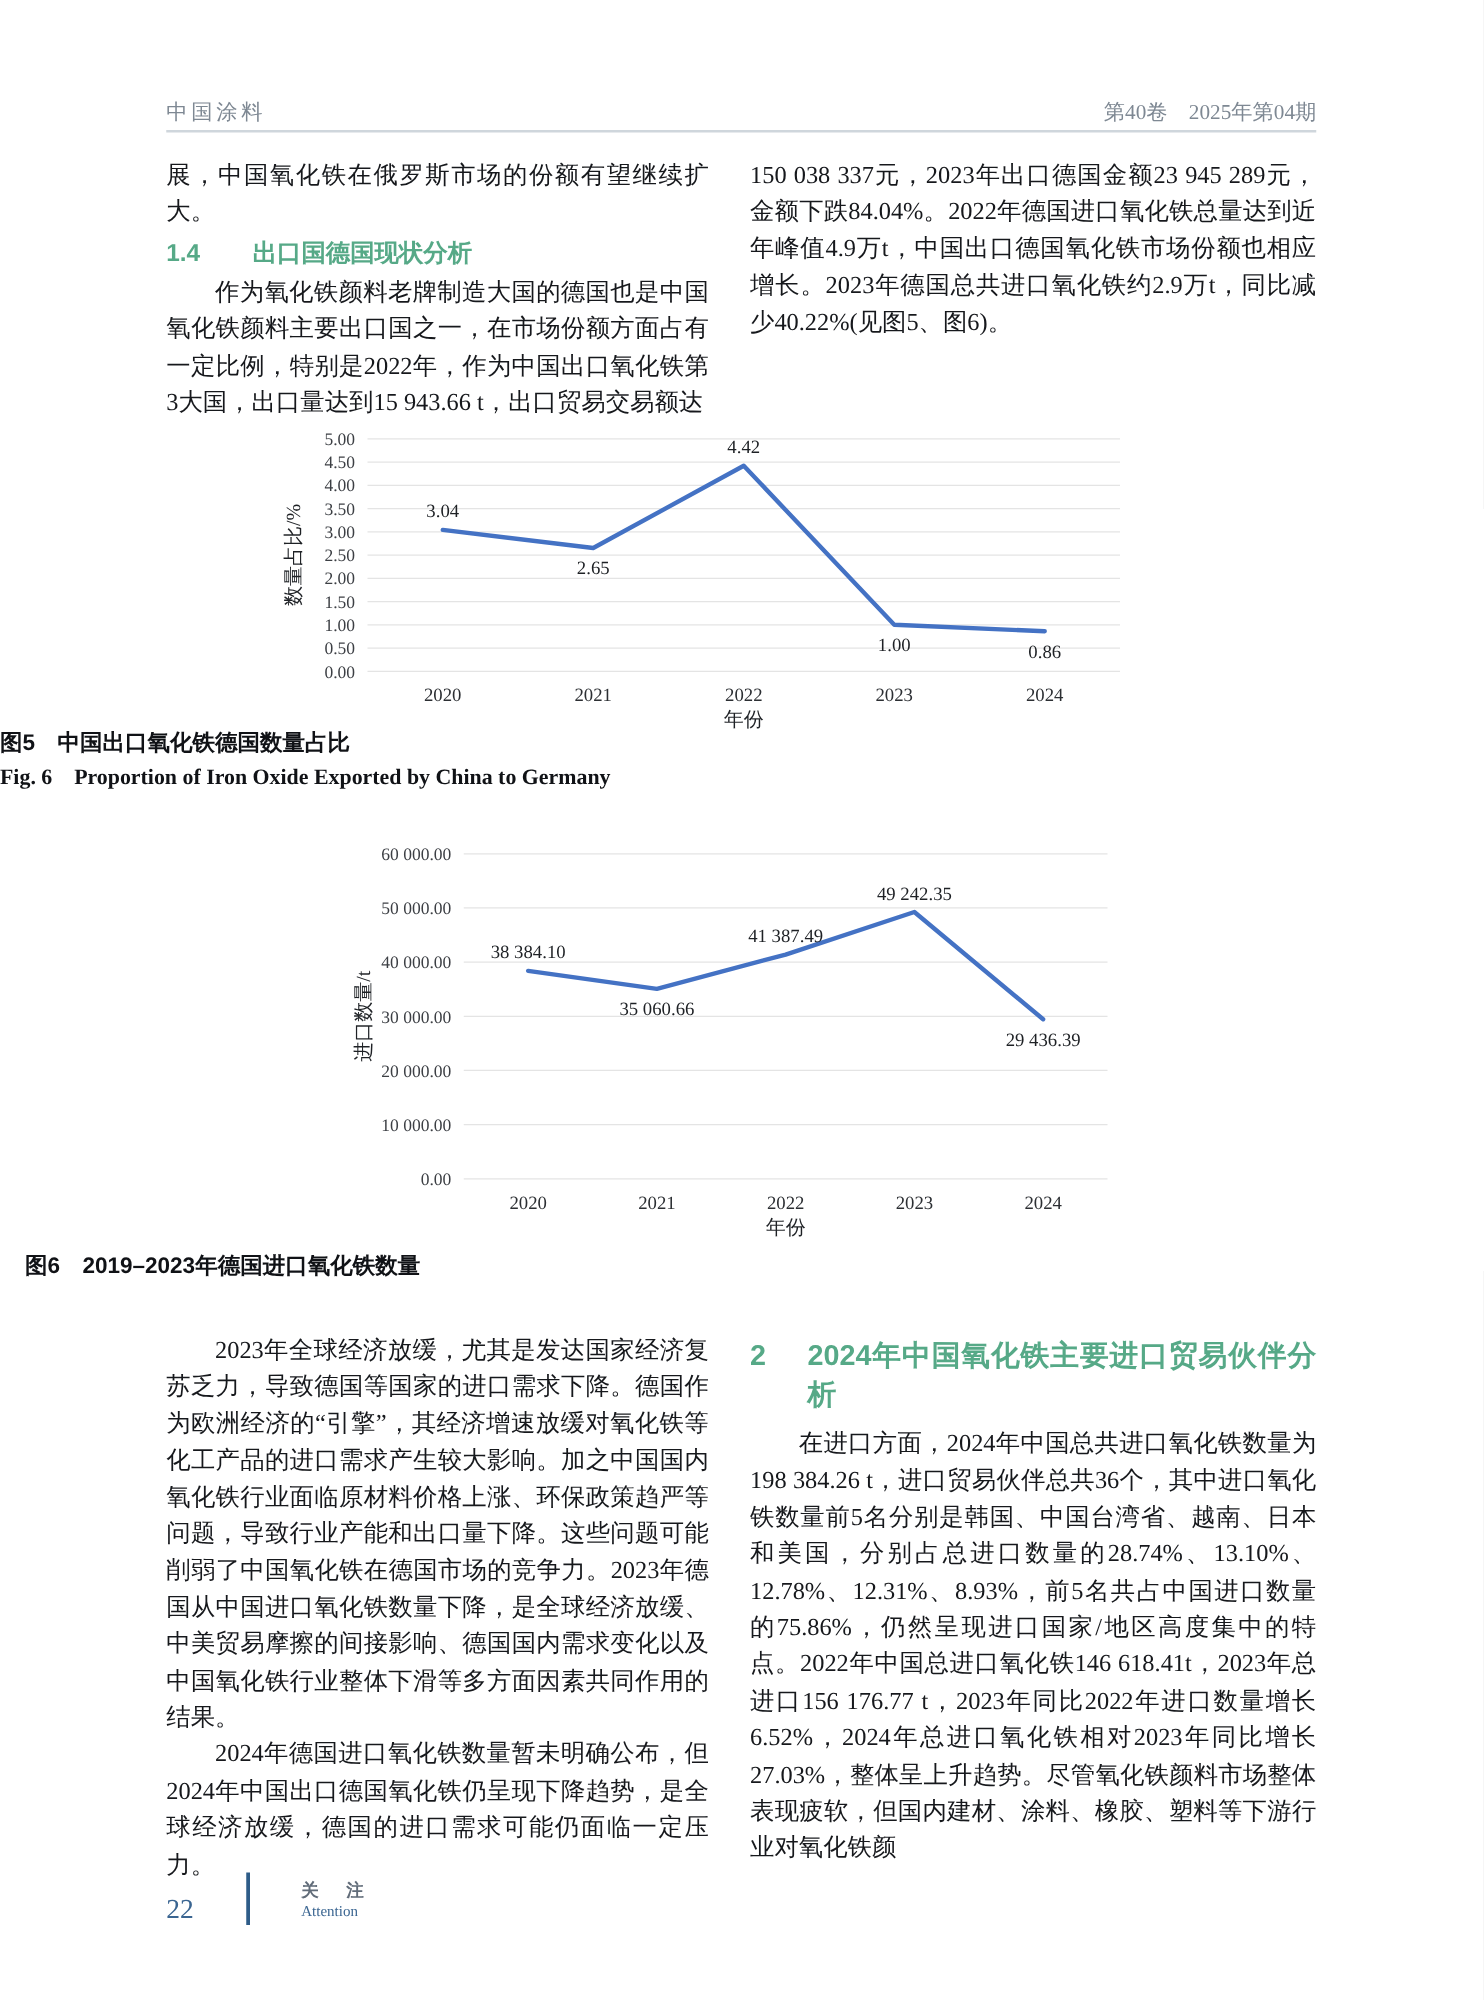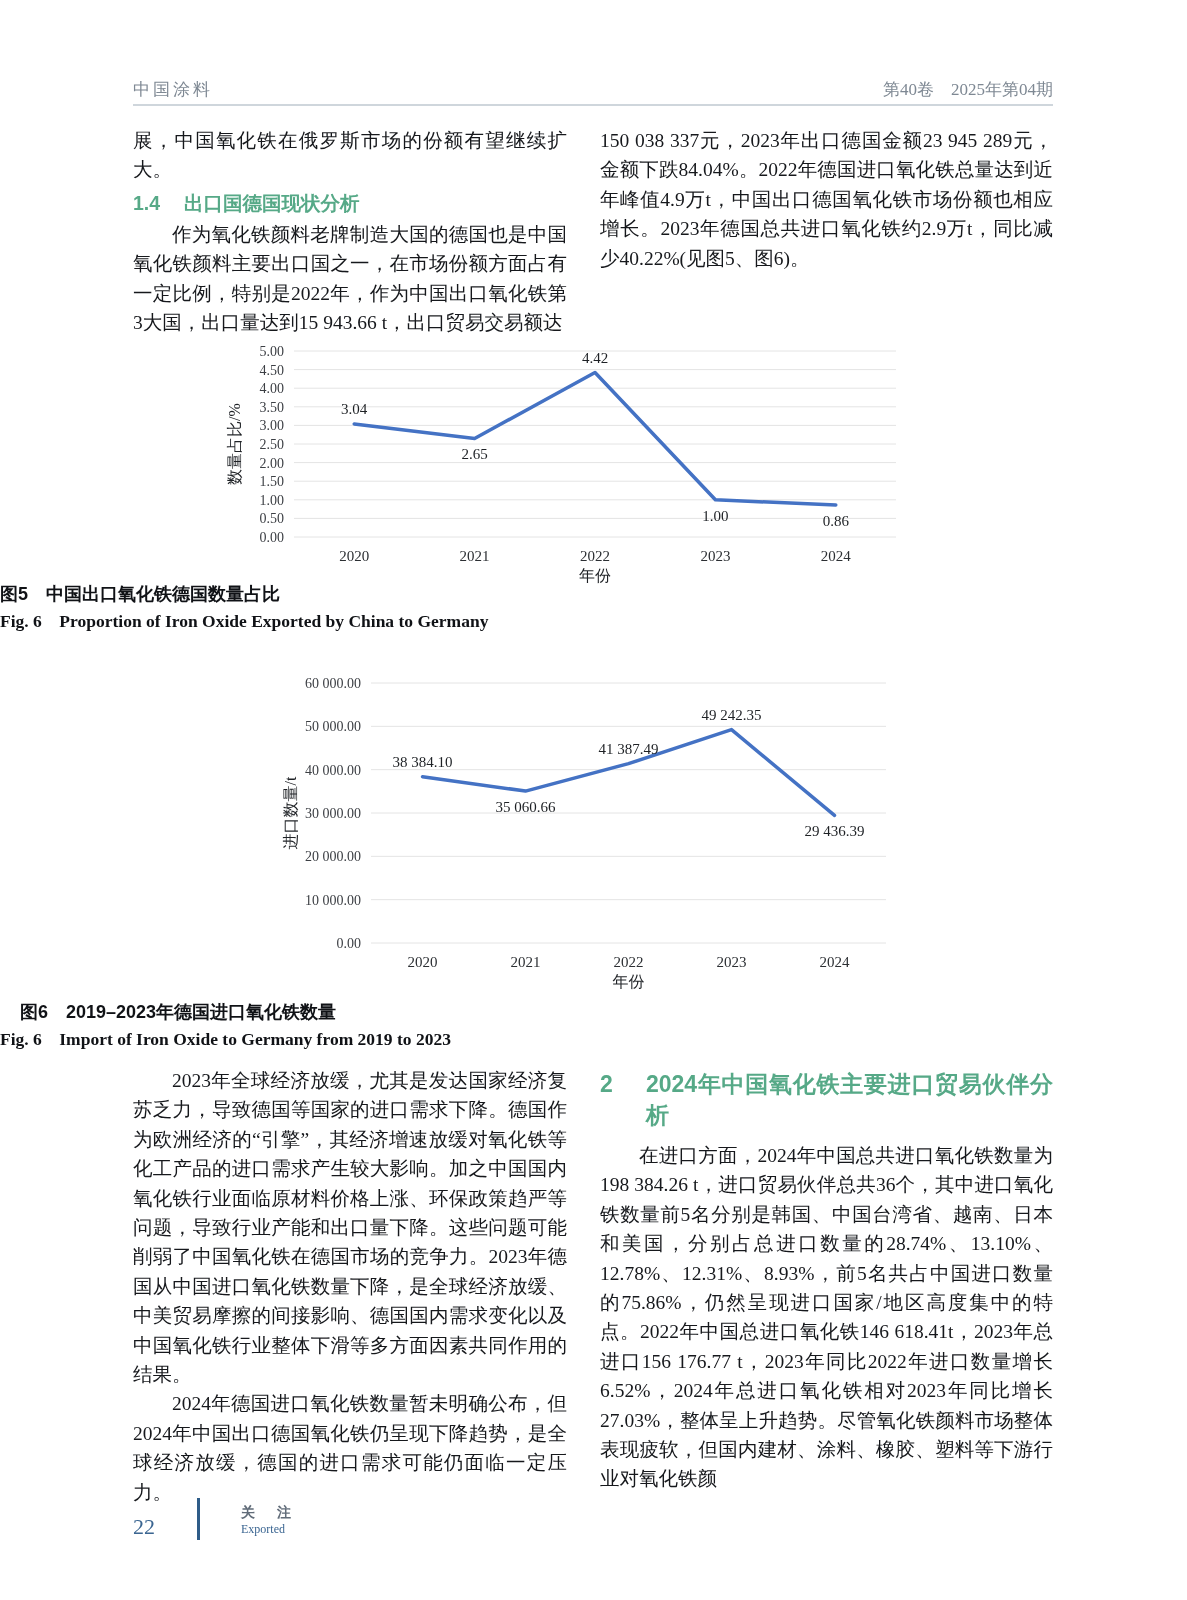--- a/index.html
+++ b/index.html
@@ -18,21 +18,21 @@
   
   .col{position:absolute;font-size:19.5px;line-height:29.4px;
     text-align:justify;text-justify:inter-ideograph;}
   .col p{margin:0;text-align:justify;}
   .col p.indent{text-indent:2em;}
   .col-tl{left:133px;top:126px;width:434px;}
   .col-tr{left:600px;top:126px;width:453px;}
   .col-bl{left:133px;top:1066px;width:434px;}
   .col-br{left:600px;top:1069px;width:453px;}
   
-  .h-sub{display:flex;gap:24px;align-items:flex-start;margin:5px 0 3px 0;
+  .h-sub{display:flex;gap:42px;align-items:flex-start;margin:5px 0 3px 0;
     font-family:"Liberation Sans","DejaVu Sans",sans-serif;
     font-weight:bold;font-size:19.5px;color:#56a987;line-height:27px;}
   .h-sec{display:flex;margin:0 0 10px 0;
     font-family:"Liberation Sans","DejaVu Sans",sans-serif;
     font-weight:bold;font-size:23px;color:#56a987;line-height:31px;}
   .h-sec .num{flex:0 0 46px;}
   .h-sec .ttl{flex:1;}
   
   svg.chart{position:absolute;left:220px;overflow:visible;}
   #chart-fig5{top:338px;}
@@ -144,37 +144,36 @@
       <text x="408.5" y="332" text-anchor="middle" class="axis-title">年份</text>
       <text x="76" y="158" text-anchor="middle" class="axis-title" transform="rotate(-90 76 158)">进口数量/t</text>
       <polyline points="202.5,121.66890000000001 305.5,136.0704733333333 408.5,108.65421 511.5,74.61648333333332 614.5,160.44231000000002" fill="none" stroke="#4472C4" stroke-width="3.5" stroke-linejoin="round" stroke-linecap="round"></polyline>
       <text x="202.5" y="111.66890000000001" text-anchor="middle" class="dlabel">38 384.10</text>
       <text x="305.5" y="157.0704733333333" text-anchor="middle" class="dlabel">35 060.66</text>
       <text x="408.5" y="98.65421" text-anchor="middle" class="dlabel">41 387.49</text>
       <text x="511.5" y="64.61648333333332" text-anchor="middle" class="dlabel">49 242.35</text>
       <text x="614.5" y="181.44231000000002" text-anchor="middle" class="dlabel">29 436.39</text>
     </svg>
   <p class="cap cap-cn" id="cap6-cn">图6　2019–2023年德国进口氧化铁数量</p>
-  <p class="cap cap-en" id="cap6-en">Fig. 6　Import of Iron Oxide to Germany from 2019 to 2023</p>
 
   <div class="col col-bl">
     <p class="indent">2023年全球经济放缓，尤其是发达国家经济复苏乏力，导致德国等国家的进口需求下降。德国作为欧洲经济的“引擎”，其经济增速放缓对氧化铁等化工产品的进口需求产生较大影响。加之中国国内氧化铁行业面临原材料价格上涨、环保政策趋严等问题，导致行业产能和出口量下降。这些问题可能削弱了中国氧化铁在德国市场的竞争力。2023年德国从中国进口氧化铁数量下降，是全球经济放缓、中美贸易摩擦的间接影响、德国国内需求变化以及中国氧化铁行业整体下滑等多方面因素共同作用的结果。</p>
     <p class="indent">2024年德国进口氧化铁数量暂未明确公布，但2024年中国出口德国氧化铁仍呈现下降趋势，是全球经济放缓，德国的进口需求可能仍面临一定压力。</p>
   </div>
 
   <div class="col col-br">
     <div class="h-sec">
       <span class="num">2</span>
       <span class="ttl">2024年中国氧化铁主要进口贸易伙伴分析</span>
     </div>
     <p class="indent">在进口方面，2024年中国总共进口氧化铁数量为198 384.26 t，进口贸易伙伴总共36个，其中进口氧化铁数量前5名分别是韩国、中国台湾省、越南、日本和美国，分别占总进口数量的28.74%、13.10%、12.78%、12.31%、8.93%，前5名共占中国进口数量的75.86%，仍然呈现进口国家/地区高度集中的特点。2022年中国总进口氧化铁146 618.41t，2023年总进口156 176.77 t，2023年同比2022年进口数量增长6.52%，2024年总进口氧化铁相对2023年同比增长27.03%，整体呈上升趋势。尽管氧化铁颜料市场整体表现疲软，但国内建材、涂料、橡胶、塑料等下游行业对氧化铁颜</p>
   </div>
 
   <div class="ftr">
     <span class="pageno">22</span>
     <span class="bar"></span>
     <span class="colblock">
       <span class="col-cn">关　注</span>
-      <span class="col-en">Exported</span>
+      <span class="col-en">Attention</span>
     </span>
   </div>
 
 </div>
 
 </body></html>

